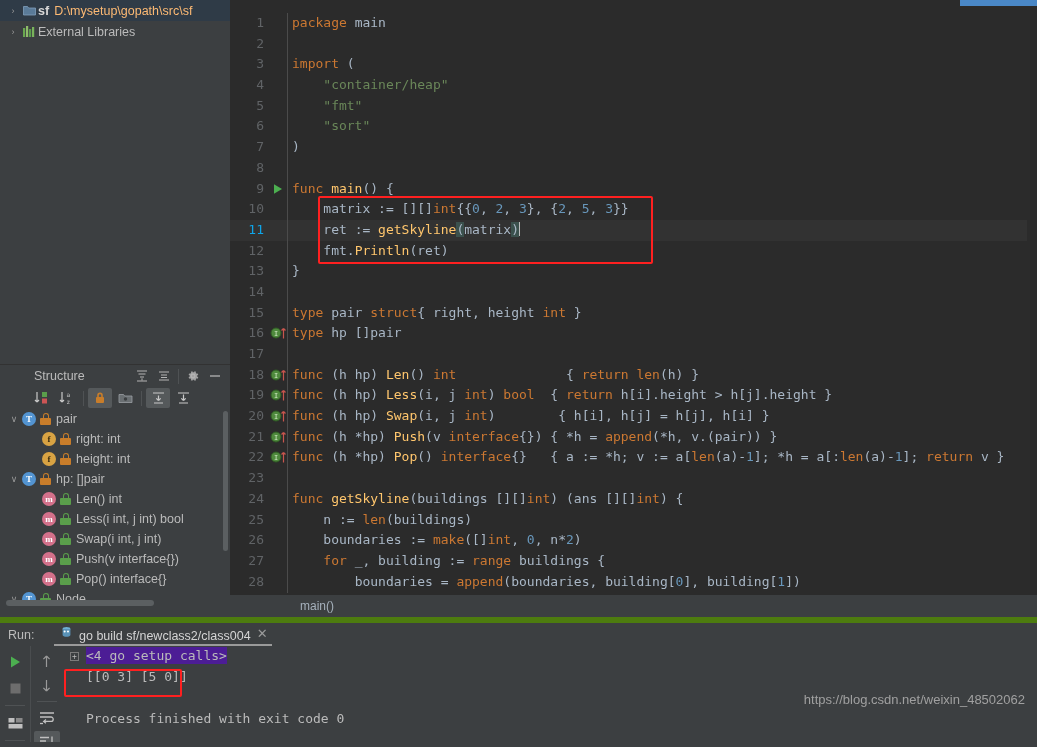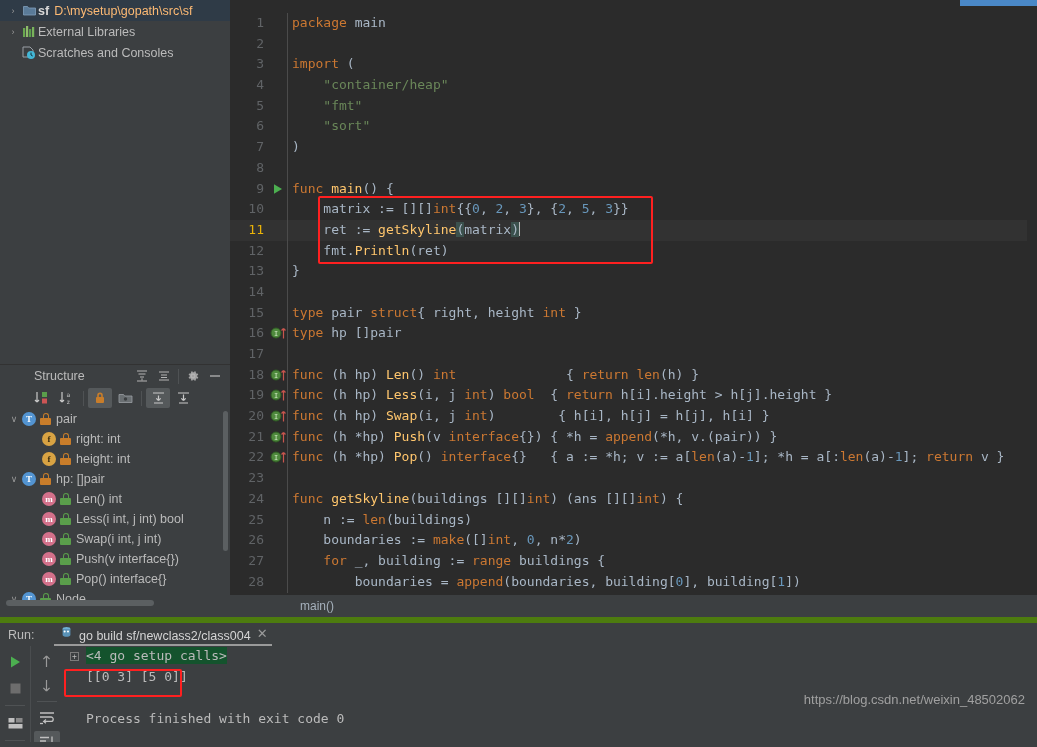--- a/index.html
+++ b/index.html
@@ -52,21 +52,21 @@
   .struct-hscroll{position:absolute;left:0;bottom:8px;width:230px;height:6px;}
   .struct-hscroll .tr{position:absolute;left:0;top:0;width:230px;height:6px;background:#3c3f41;}
   .struct-hscroll .th{position:absolute;left:6px;top:0;width:148px;height:6px;background:#5b5f61;border-radius:3px;}
   .struct-vscroll{position:absolute;right:2px;top:46px;width:5px;height:140px;background:#5b5f61;border-radius:3px;}
 
   
   .editor{position:absolute;left:230px;top:6px;width:807px;height:589px;background:#2b2b2b;overflow:hidden;}
   .code-area{position:relative;font-family:"DejaVu Sans Mono","Liberation Mono",monospace;font-size:13px;line-height:20.7px;}
   .ln-col{position:absolute;left:0;top:0;width:42px;text-align:right;color:#606366;}
   .ln{height:20.7px;padding-right:8px;}
-  .ln.cur{color:#eab308;}
+  .ln.cur{color:#0ea5e9;}
   .gutter-icons{position:absolute;left:28px;top:0;width:30px;}
   .gi{height:20.7px;position:relative;}
   .code-col{position:absolute;left:62px;top:0;right:0;white-space:pre;color:#a9b7c6;}
   .cl{height:20.7px;}
   .cur-line-hl{position:absolute;left:0;right:0;height:20.7px;background:#323232;}
   .fold-line{position:absolute;left:62px;width:1px;background:#4b4b4b;}
   
   .kw{color:#cc7832;} .str{color:#6a8759;} .num{color:#6897bb;}
   .fn{color:#ffc66d;} .pl{color:#a9b7c6;} .id{color:#a9b7c6;}
   .hl-brk{background:#3b514d;}
@@ -86,21 +86,21 @@
   .run-side{position:absolute;left:0;top:23px;width:30px;height:107px;display:flex;flex-direction:column;align-items:center;padding-top:4px;gap:2px;}
   .run-side2{position:absolute;left:30px;top:23px;width:32px;height:107px;display:flex;flex-direction:column;align-items:center;padding-top:4px;gap:2px;border-left:1px solid #4a4d4f;}
   .sbtn{width:26px;height:24px;display:flex;align-items:center;justify-content:center;border-radius:2px;cursor:pointer;}
   .sbtn.active{background:#55595b;}
   .sdiv{width:20px;height:1px;background:#4f5254;margin:3px 0;}
   .console{position:absolute;left:62px;top:23px;right:0;height:107px;background:#3c3f41;
            font-family:"DejaVu Sans Mono","Liberation Mono",monospace;font-size:13px;color:#bbbbbb;padding-top:2px;}
   .cline{height:21px;white-space:pre;padding-left:24px;position:relative;}
   .collapse-plus{position:absolute;left:8px;top:4px;width:9px;height:9px;border:1px solid #7b7b7b;
                  display:flex;align-items:center;justify-content:center;font-size:8px;line-height:7px;color:#bbbbbb;background:#3c3f41;}
-  .setupcalls{background:#14532d;padding:1px 0;}
+  .setupcalls{background:#4c1d95;padding:1px 0;}
   .watermark{position:absolute;right:12px;bottom:12px;font-size:13px;color:#a0a0a0;font-family:"Liberation Sans",sans-serif;}
   .botbar{position:absolute;left:0;bottom:0;width:1037px;height:5px;background:#3c3f41;}
 </style>
 </head>
 <body>
 
 <div id="app">
 
   <div class="top-strip">
     <div class="track"></div>
@@ -123,31 +123,20 @@
       <span class="arrow">›</span>
       <span class="tree-ico">
         <svg width="13" height="12" viewBox="0 0 13 12">
           <rect x="0" y="2" width="2.2" height="9" fill="#6aa84f"></rect>
           <rect x="3" y="0" width="2.2" height="11" fill="#8fbc6a"></rect>
           <rect x="6" y="3" width="2.2" height="8" fill="#5a9e4b"></rect>
           <rect x="9" y="1" width="2.2" height="10" fill="#79b35c"></rect>
         </svg>
       </span>
       <span>External Libraries</span>
-    </div>
-    <div class="tree-row">
-      <span class="arrow"></span>
-      <span class="tree-ico">
-        <svg width="14" height="13" viewBox="0 0 14 13">
-          <path d="M1 1h7l3 3v7H1z" fill="none" stroke="#9aa0a6" stroke-width="1"></path>
-          <circle cx="9" cy="9" r="4" fill="#43b7d6"></circle>
-          <path d="M9 6.6v2.4l1.7 1" stroke="#11333d" stroke-width="1" fill="none"></path>
-        </svg>
-      </span>
-      <span>Scratches and Consoles</span>
     </div>
   </div>
 
   <div class="structure-pane">
     <div class="struct-header">
       <span class="struct-title">Structure</span>
       <span class="hdr-btn">
         <svg width="14" height="14" viewBox="0 0 14 14" stroke="#b4b4b4" stroke-width="1.2" fill="none">
           <path d="M2 2h10M3.5 5h7M5 8h4M2 12h10"></path>
             <path d="M7 9.3l0 2.2" stroke-width="1"></path>

